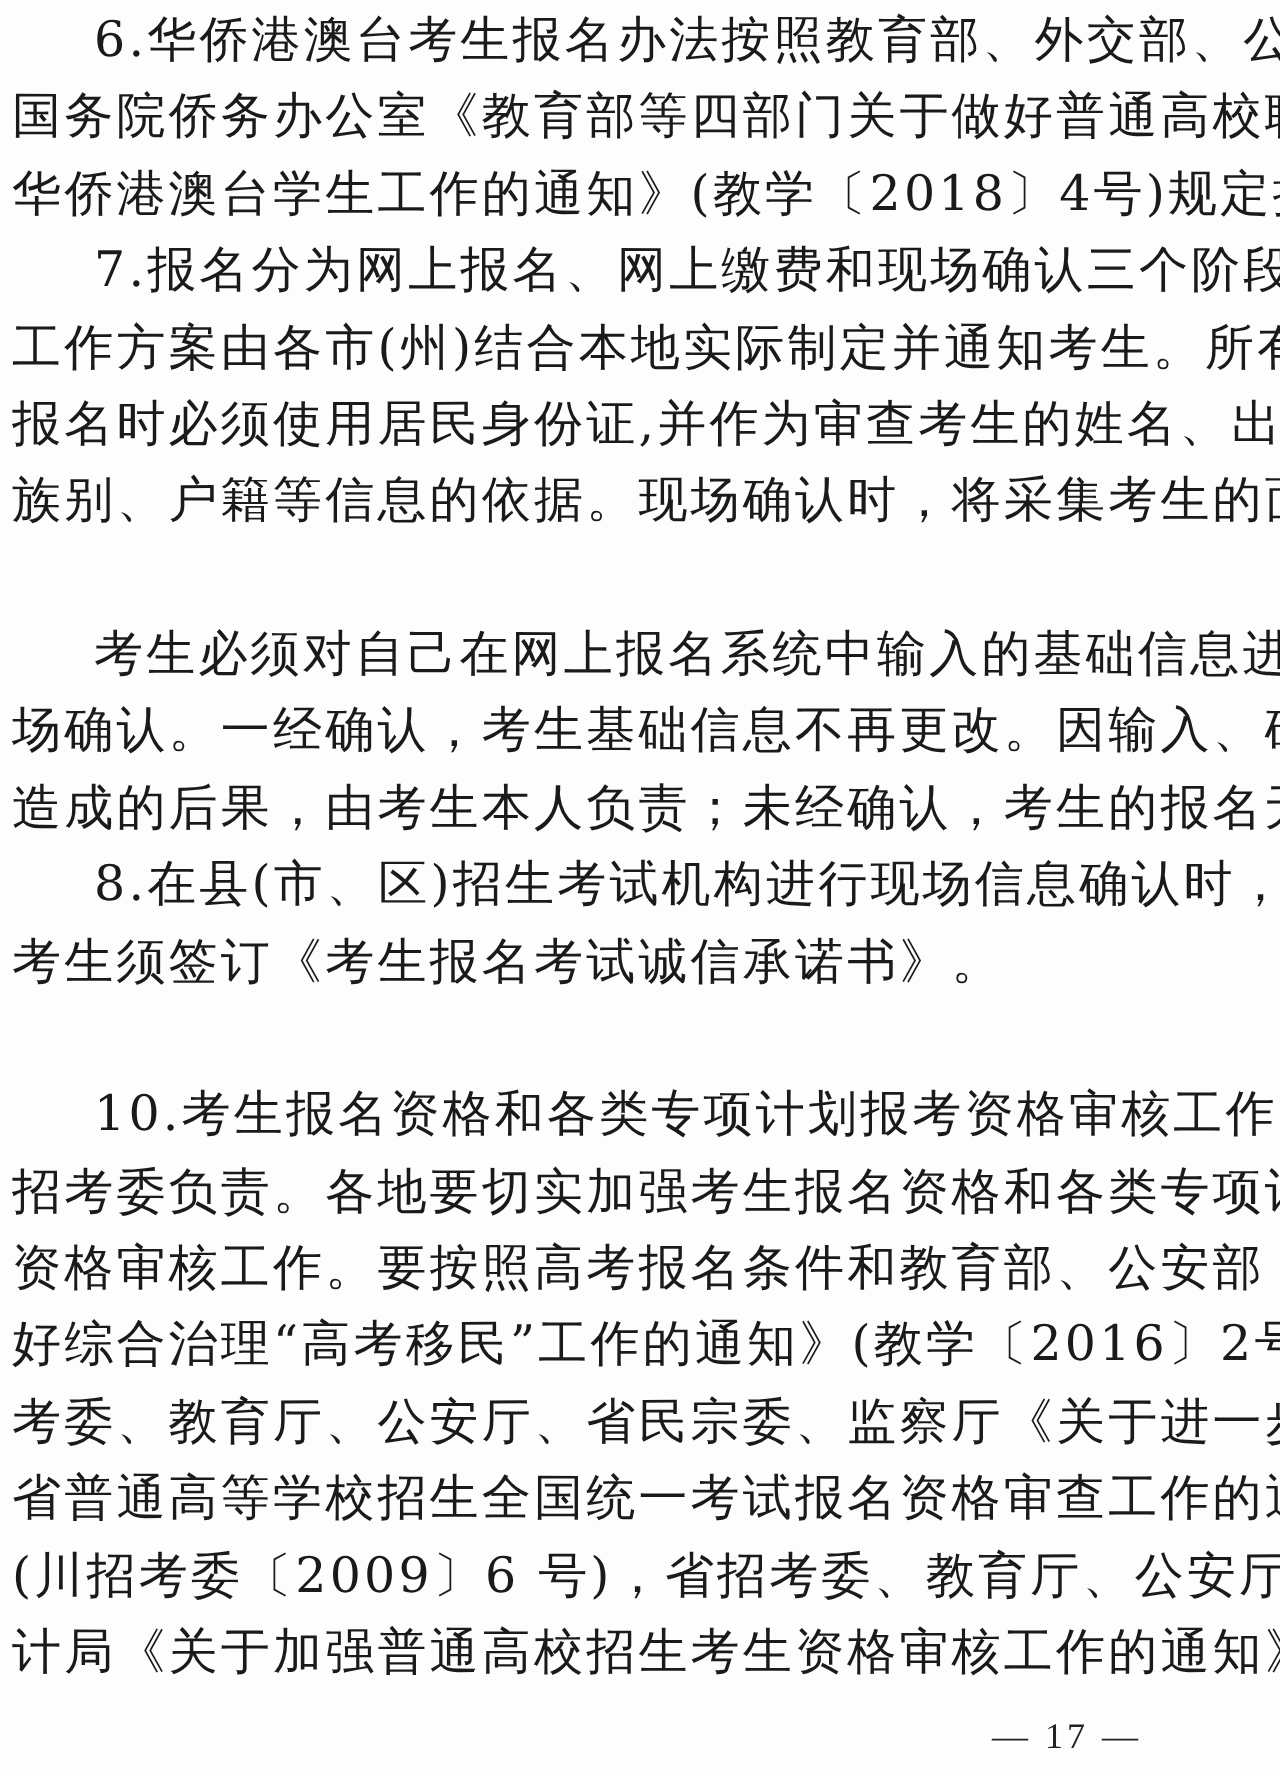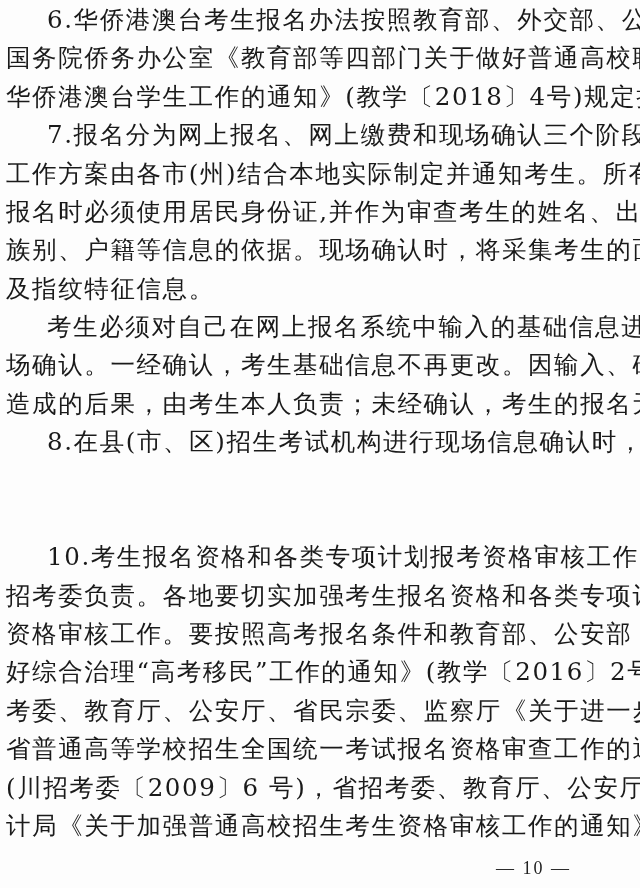--- a/index.html
+++ b/index.html
@@ -38,28 +38,28 @@
 <body>
 
 <div class="page">
   <div class="line indent" style="top:0px">6.华侨港澳台考生报名办法按照教育部、外交部、公安部和</div>
   <div class="line" style="top: 38px;">国务院侨务办公室《教育部等四部门关于做好普通高校联合招收</div>
   <div class="line short" style="top: 77px;">华侨港澳台学生工作的通知》(教学〔2018〕4号)规定执行。</div>
   <div class="line indent" style="top: 115px;">7.报名分为网上报名、网上缴费和现场确认三个阶段，具体</div>
   <div class="line" style="top: 154px;">工作方案由各市(州)结合本地实际制定并通知考生。所有考生</div>
   <div class="line" style="top: 192px;">报名时必须使用居民身份证,并作为审查考生的姓名、出生日期、</div>
   <div class="line" style="top: 230px;">族别、户籍等信息的依据。现场确认时，将采集考生的面颊特征</div>
-  <div class="line short" style="top: 269px;">及指纹特征信息。</div>
   <div class="line indent" style="top: 307px;">考生必须对自己在网上报名系统中输入的基础信息进行现</div>
   <div class="line" style="top: 345px;">场确认。一经确认，考生基础信息不再更改。因输入、确认失误</div>
   <div class="line short" style="top: 384px;">造成的后果，由考生本人负责；未经确认，考生的报名无效。</div>
   <div class="line indent" style="top: 422px;">8.在县(市、区)招生考试机构进行现场信息确认时，所有</div>
+  <div class="line short" style="top: 461px;">考生须签订《考生报名考试诚信承诺书》。</div>
   <div class="line indent" style="top: 537px;">10.考生报名资格和各类专项计划报考资格审核工作由县级</div>
   <div class="line" style="top: 576px;">招考委负责。各地要切实加强考生报名资格和各类专项计划报考</div>
   <div class="line" style="top: 614px;">资格审核工作。要按照高考报名条件和教育部、公安部《关于做</div>
   <div class="line" style="top: 652px;">好综合治理“高考移民”工作的通知》(教学〔2016〕2号)，省招</div>
   <div class="line" style="top: 691px;">考委、教育厅、公安厅、省民宗委、监察厅《关于进一步加强我</div>
   <div class="line" style="top: 729px;">省普通高等学校招生全国统一考试报名资格审查工作的通知》</div>
   <div class="line" style="top: 768px;">(川招考委〔2009〕6 号)，省招考委、教育厅、公安厅、省统</div>
 
   <div class="line" style="top: 806px;">计局《关于加强普通高校招生考生资格审核工作的通知》(川招</div>
-  <div class="page-number">— 10 —</div>
+  <div class="page-number">— 17 —</div>
 </div>
 
 </body></html>

